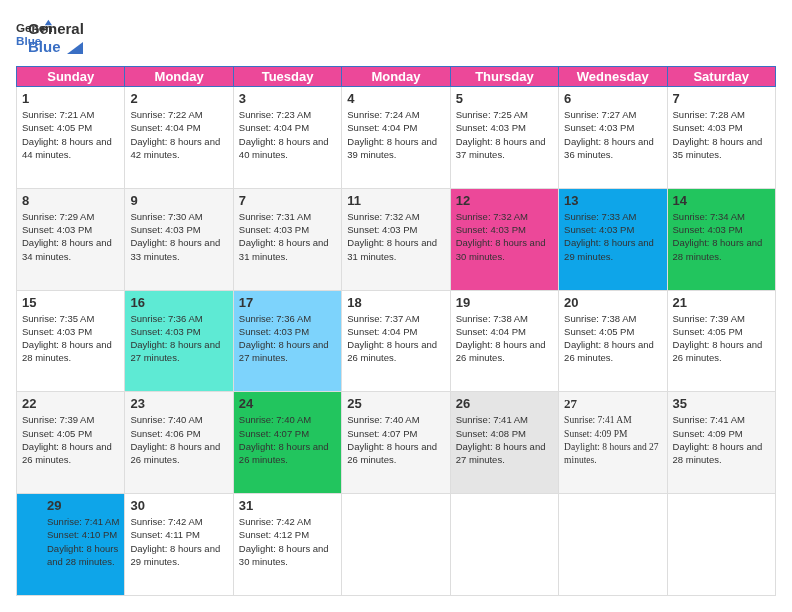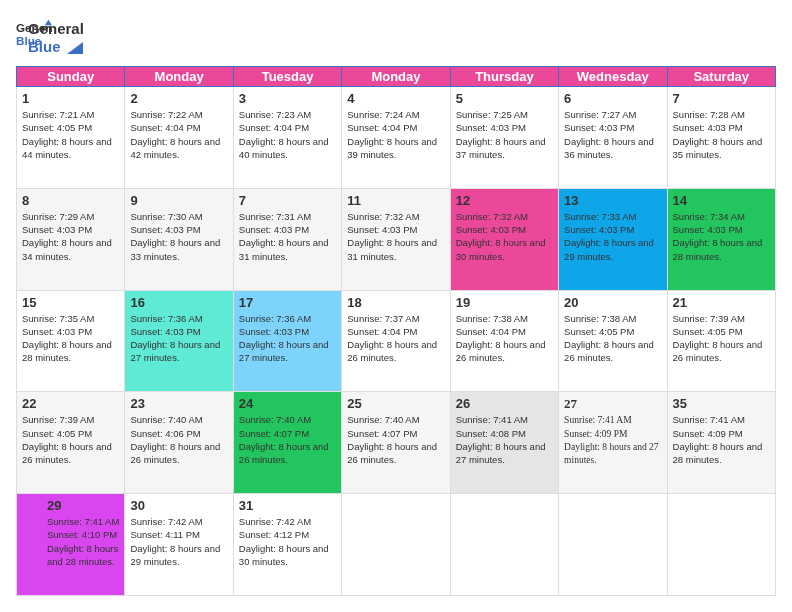--- a/index.html
+++ b/index.html
@@ -241,21 +241,21 @@
           <td style="background: rgb(245, 245, 245); font-family: Liberation Serif, serif;">
             <span class="day-num">27</span>
             <div class="cell-text">Sunrise: 7:41 AM<br>Sunset: 4:09 PM<br>Daylight: 8 hours and 27 minutes.</div>
           </td>
           <td style="background: rgb(245, 245, 245);">
             <span class="day-num">35</span>
             <div class="cell-text">Sunrise: 7:41 AM<br>Sunset: 4:09 PM<br>Daylight: 8 hours and 28 minutes.</div>
           </td>
         </tr>
         <tr>
-          <td style="background: #d946ef; padding-left: 30px;">
+          <td style="background: #0ea5e9; padding-left: 30px;">
             <span class="day-num">29</span>
             <div class="cell-text">Sunrise: 7:41 AM<br>Sunset: 4:10 PM<br>Daylight: 8 hours and 28 minutes.</div>
           </td>
           <td style="background: rgb(255, 255, 255);">
             <span class="day-num">30</span>
             <div class="cell-text">Sunrise: 7:42 AM<br>Sunset: 4:11 PM<br>Daylight: 8 hours and 29 minutes.</div>
           </td>
           <td style="background: rgb(255, 255, 255);">
             <span class="day-num">31</span>
             <div class="cell-text">Sunrise: 7:42 AM<br>Sunset: 4:12 PM<br>Daylight: 8 hours and 30 minutes.</div>

